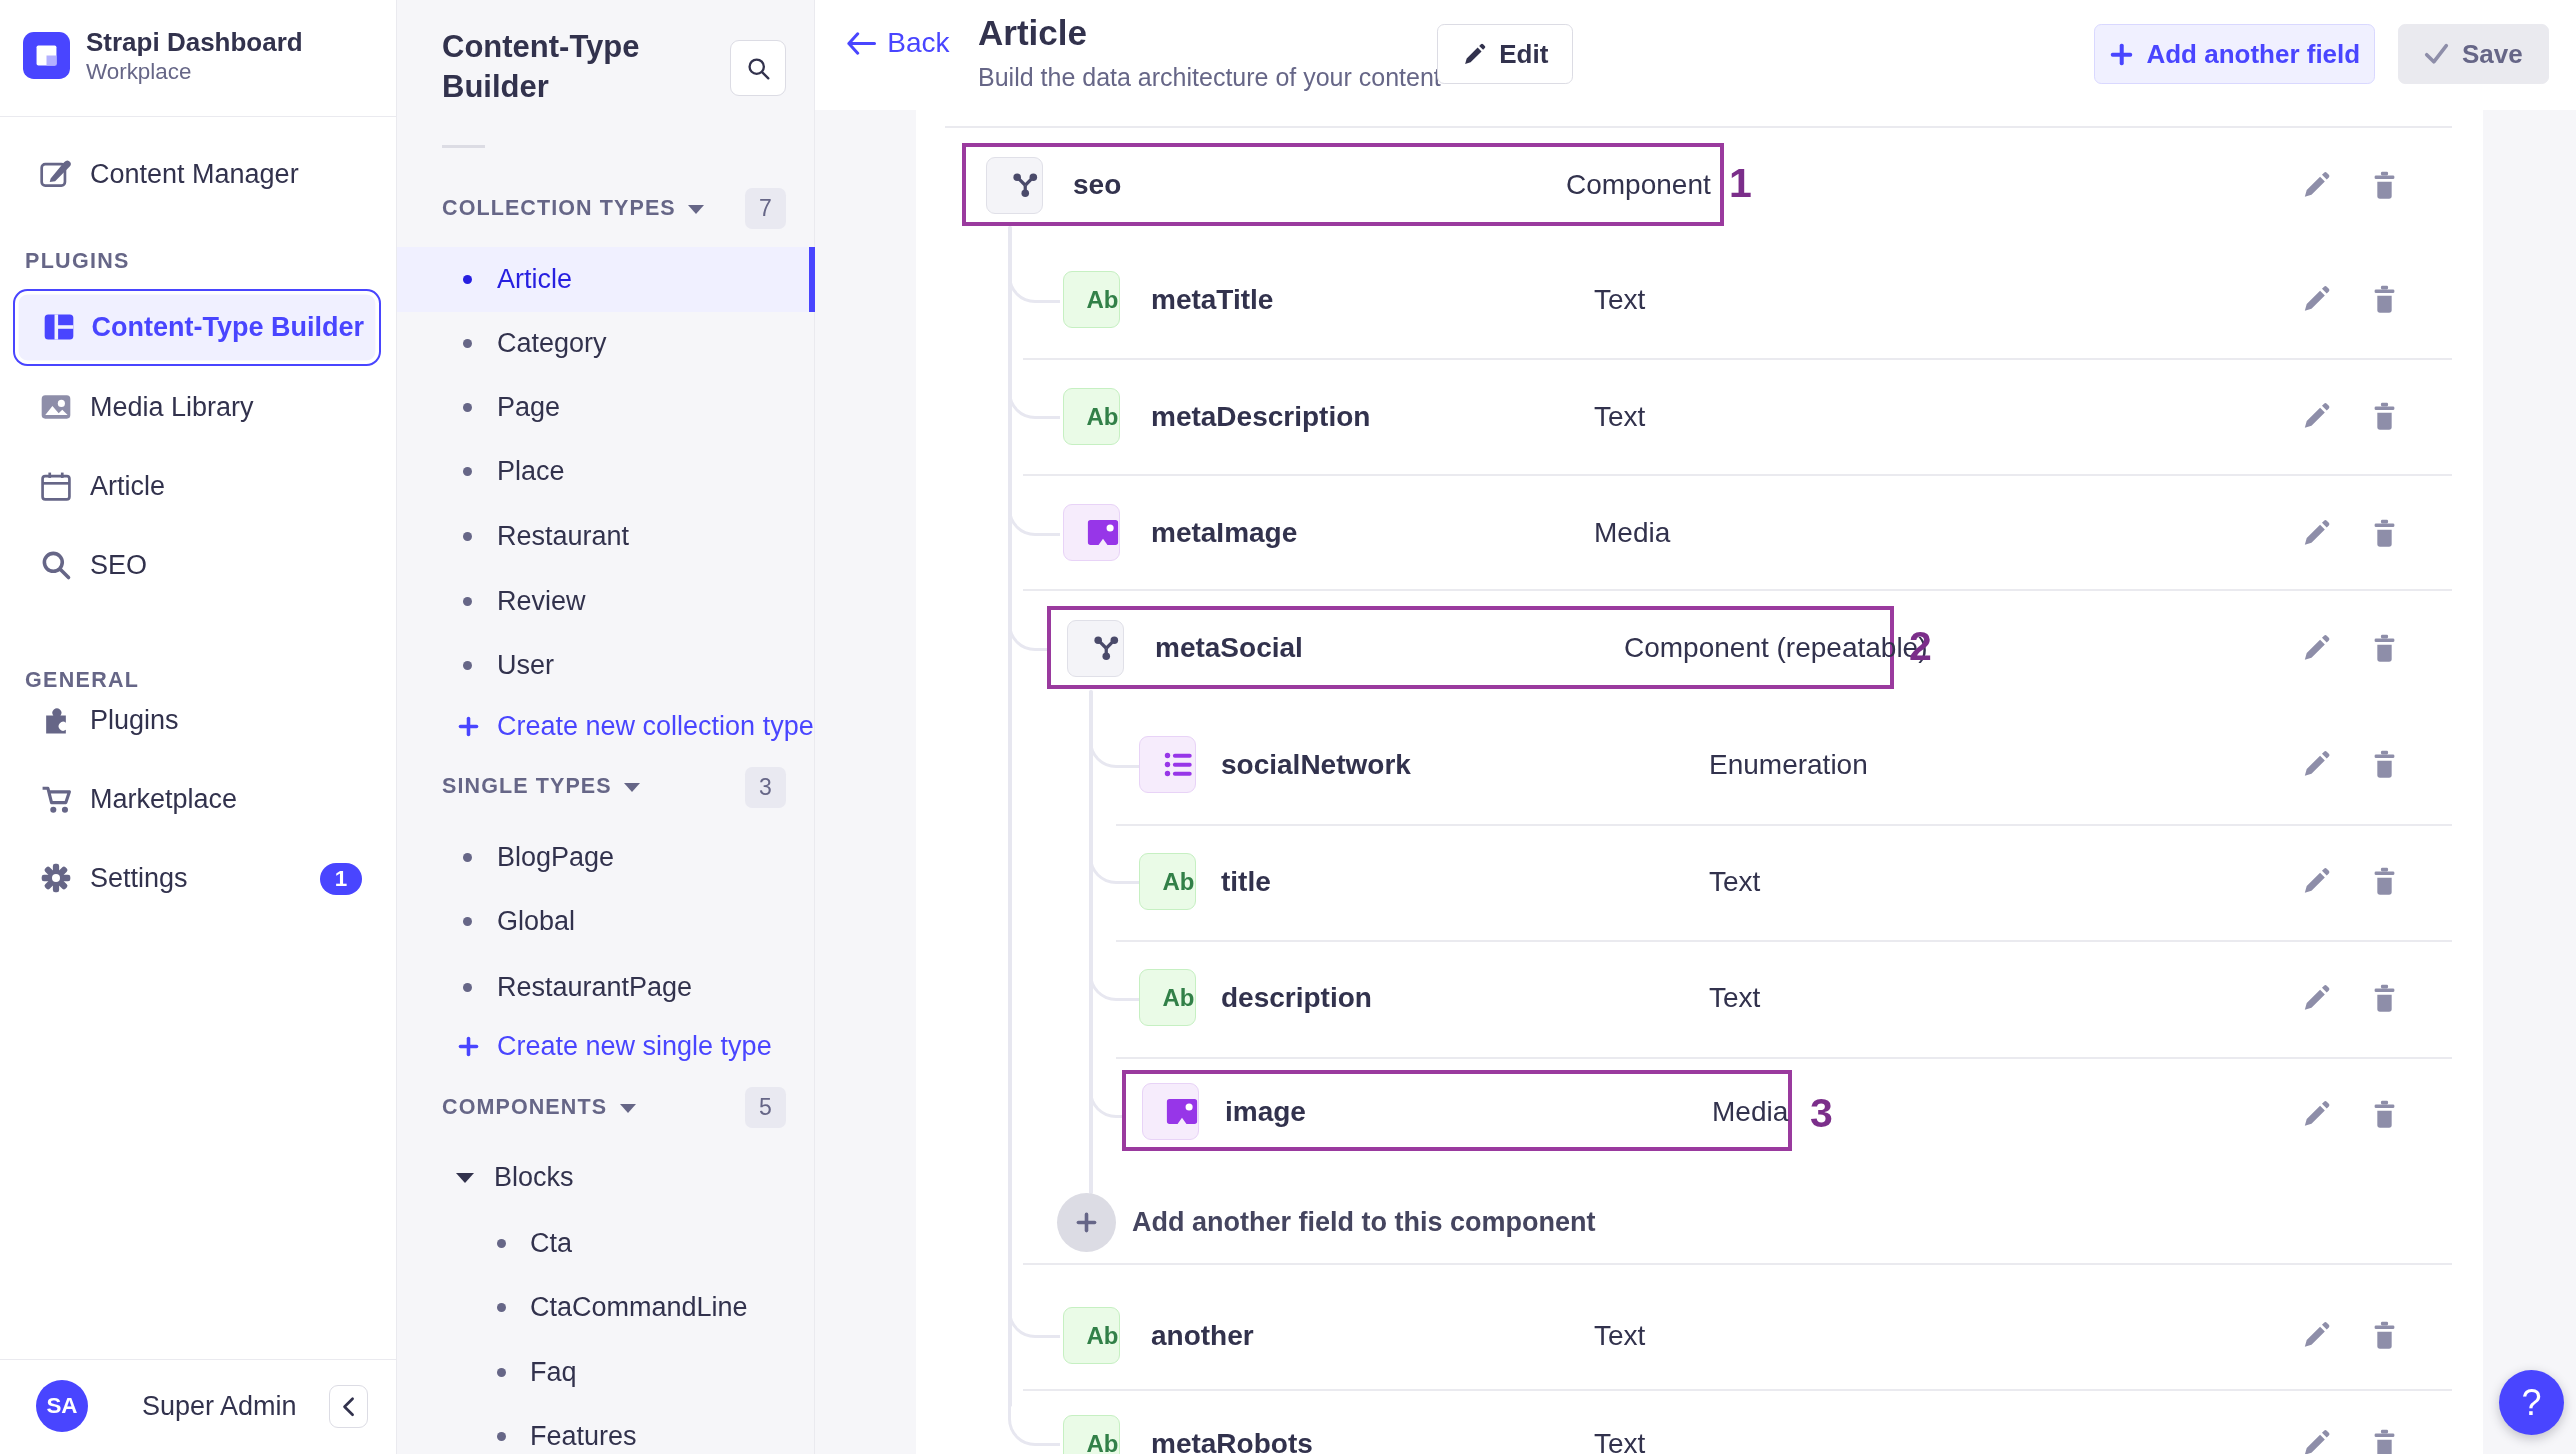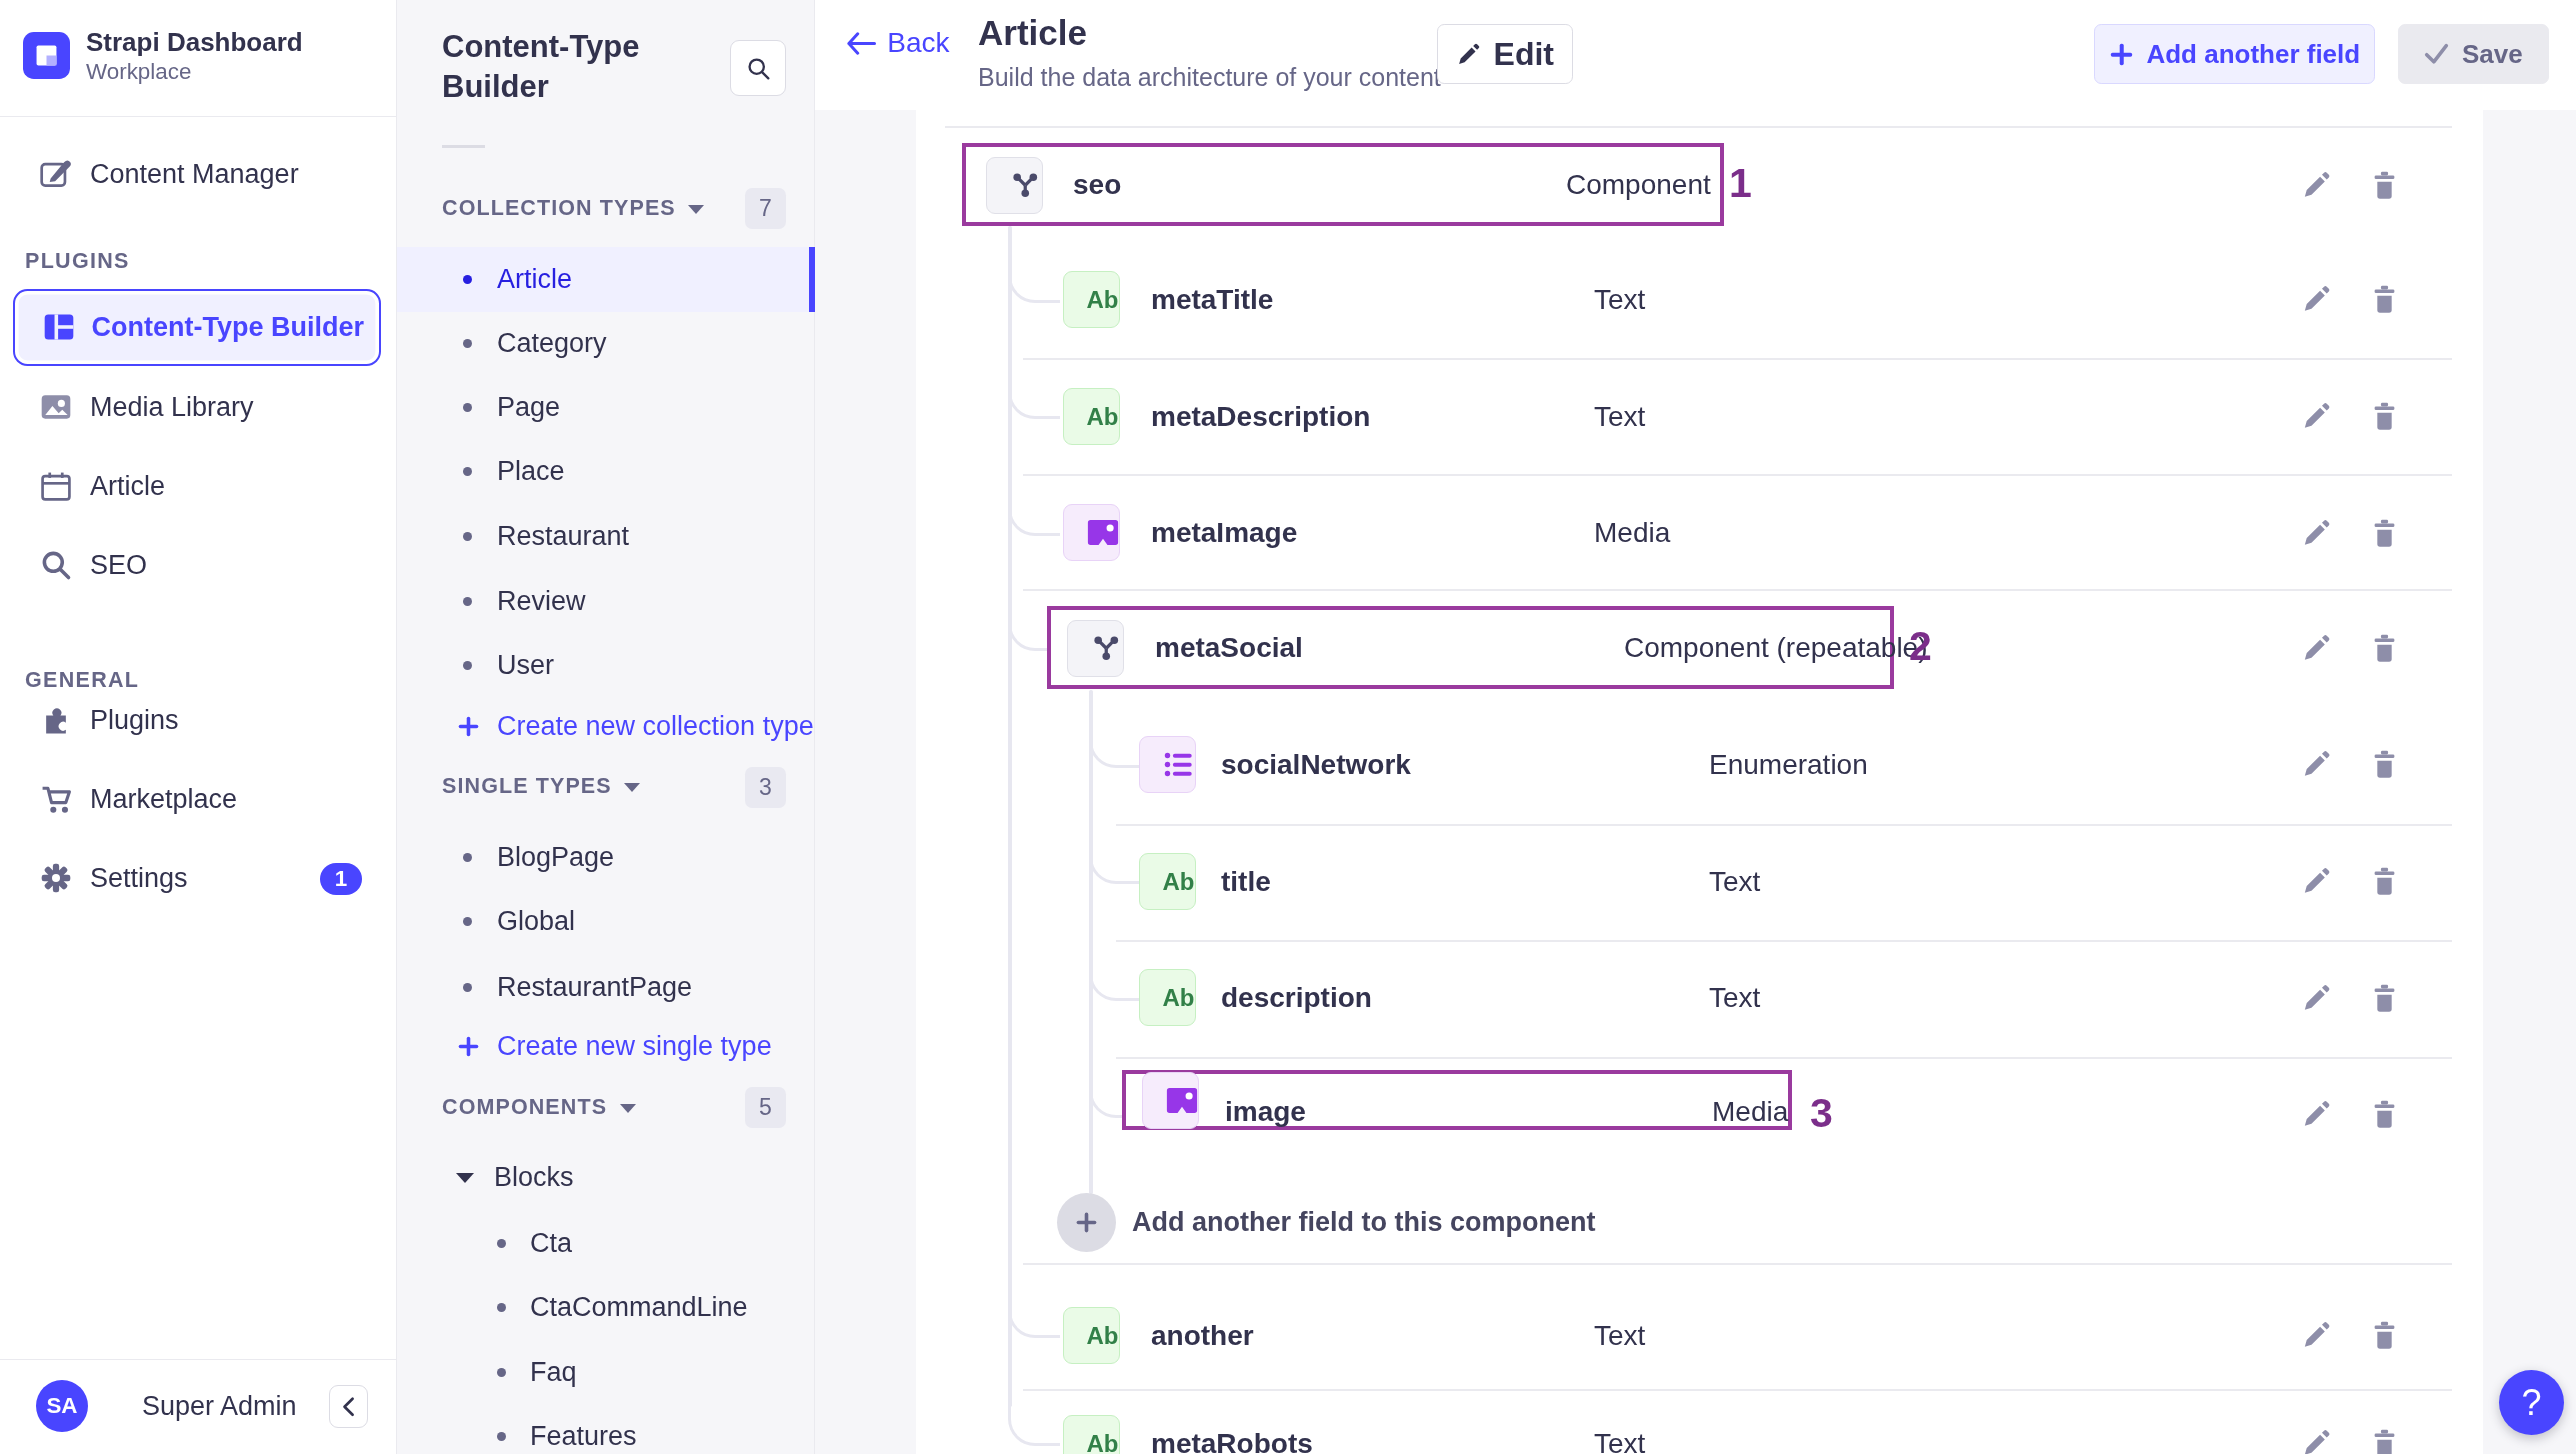--- a/index.html
+++ b/index.html
@@ -52,21 +52,21 @@
   .b-create .lbl{position:absolute;left:100px;line-height:65px;font-size:27px;color:#4945ff;white-space:nowrap;}
   .b-group .tri{position:absolute;left:59px;top:28px;width:0;height:0;border-left:9px solid transparent;border-right:9px solid transparent;border-top:10px solid #32324d;}
   .b-group .lbl{position:absolute;left:97px;line-height:65px;font-size:27px;font-weight:500;color:#32324d;}
 
   
   #main-header{left:815px;top:0;width:1761px;height:110px;background:#ffffff;}
   .back-link{left:31px;top:27px;display:flex;align-items:center;gap:10.8px;cursor:pointer;color:#4945ff;font-size:28px;font-weight:500;}
   .page-title{left:163px;top:12.6px;font-size:35px;font-weight:bold;color:#32324d;}
   .page-sub{left:163px;top:63px;font-size:25px;color:#666687;}
   .btn{box-sizing:border-box;border-radius:7.2px;display:flex;align-items:center;justify-content:center;gap:12.6px;cursor:pointer;font-weight:bold;}
-  .btn-edit{left:622px;top:24px;width:136px;height:60px;background:#fff;border:0.9px solid #dcdce4;font-size:32px;color:#32324d;}
+  .btn-edit{left:622px;top:24px;width:136px;height:60px;background:#fff;border:0.9px solid #dcdce4;font-size:26px;color:#32324d;}
   .btn-add{left:1279px;top:24px;width:281px;height:60px;background:#f0f0ff;border:0.9px solid #d9d8ff;font-size:26px;color:#4945ff;}
   .btn-save{left:1583px;top:24px;width:151px;height:60px;background:#eaeaef;border:0.9px solid #eaeaef;font-size:26px;color:#666687;cursor:default;}
   #main-bg{left:815px;top:110px;width:1761px;height:1345px;background:#f6f6f9;}
   #table-card{left:916px;top:110px;width:1567px;height:1345px;background:#ffffff;overflow:hidden;}
 
   .sep{position:absolute;height:1.8px;background:#eaeaef;}
   .tline{position:absolute;width:3.6px;background:#e7e7f0;border-radius:1.8px;}
   .elbow{position:absolute;width:52px;height:41px;border-left:3.6px solid #e7e7f0;border-bottom:3.6px solid #e7e7f0;
          border-bottom-left-radius:27px;box-sizing:border-box;}
 
@@ -437,21 +437,21 @@
       <span class="fname">title</span>
       <span class="ftype">Text</span>
     </div>
 
     <div class="frow d2" style="top:829px">
       <span class="fic text">Ab</span>
       <span class="fname">description</span>
       <span class="ftype">Text</span>
     </div>
 
-    <div class="hl" style="left:206px;top:960px;width:670px;height:60px">
+    <div class="hl" style="left:206px;top:960px;width:670px;height:81px">
       <span class="fic purp" style="position:absolute;left:16px">
         <svg width="32" height="29" viewBox="0 0 36 32">
           <path d="M4 2 h28 a3 3 0 0 1 3 3 v22 a3 3 0 0 1 -3 3 h-9 l-5-7 -5 7 H4 a3 3 0 0 1 -3-3 V5 a3 3 0 0 1 3-3 Z" fill="#9736e8"></path>
           <circle cx="26" cy="11" r="4" fill="#ffffff"></circle>
         </svg>
       </span>
       <span class="fname" style="left:99px">image</span>
       <span class="ftype" style="left:586px">Media</span>
     </div>
     <div class="annotation" style="left:894px;top:980px">3</div>

